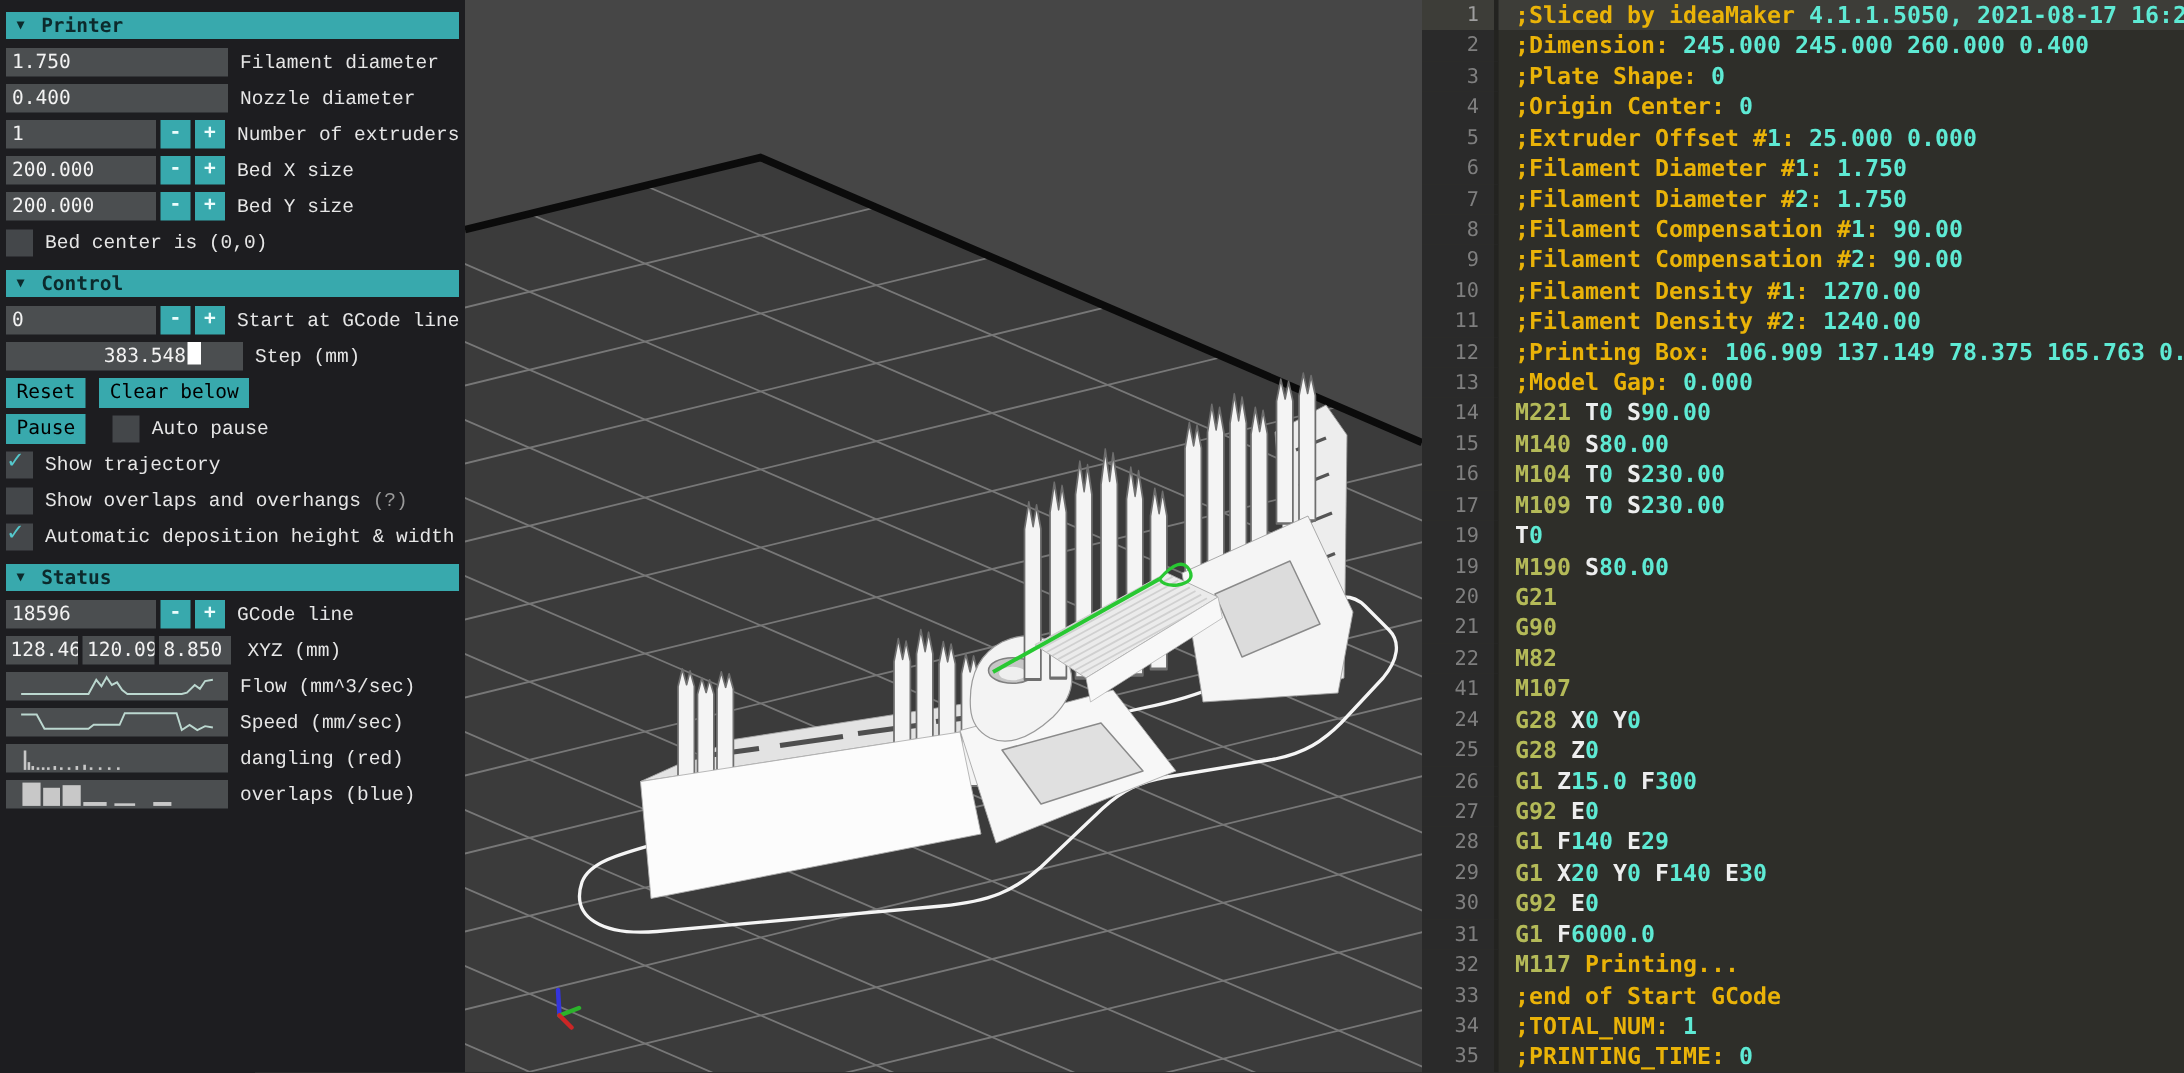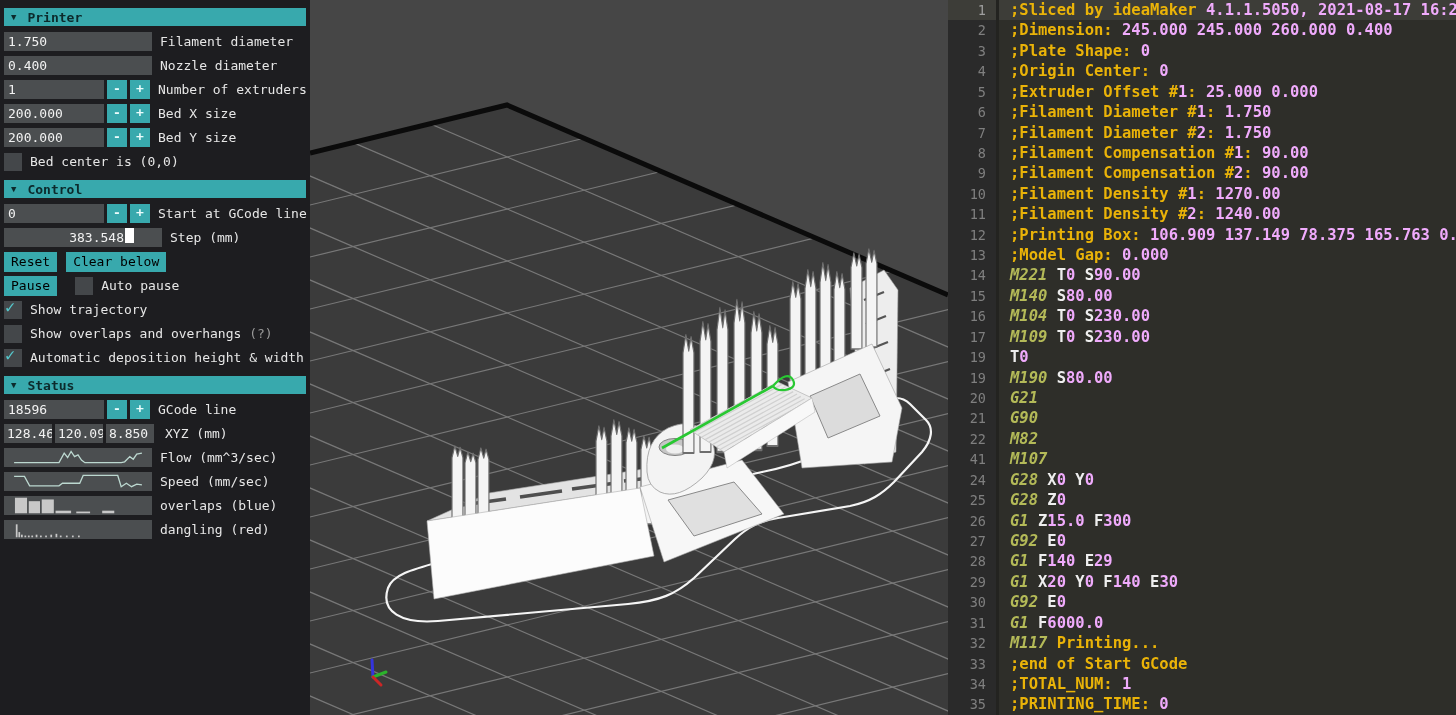--- a/index.html
+++ b/index.html
@@ -15,43 +15,43 @@
   .srow{display:flex;align-items:center;height:19px;margin-bottom:5px;white-space:nowrap;}
   .inp{background:#4b4e50;color:#f2f2f2;height:19px;line-height:19px;padding:0 4px;
        font-size:13px;overflow:hidden;box-sizing:border-box;flex:none;}
   .inp.w-full{width:148px;}
   .inp.w-spin{width:100px;}
   .inp.w-third{width:48px;margin-right:3px;padding:0 3px;}
   .inp.step{width:158px;display:flex;justify-content:flex-end;align-items:flex-start;padding-right:28px;}
   .caret{width:9px;height:15px;background:#ffffff;margin-left:1px;flex:none;}
   .spin{width:20px;height:19px;background:#38a9ad;color:#eafcfc;font-weight:bold;text-align:center;
         line-height:18px;margin-left:3px;font-size:13px;flex:none;}
-  .lbl{color:#e6e6e6;font-size:13px;margin-left:8px;}
+  .lbl{color:#e6e6e6;font-size:13px;margin-left:8px;font-family:Liberation Mono, monospace;}
   .muted{color:#9a9a9a;}
   .btn{background:#38a9ad;color:#000000;height:20px;line-height:20px;padding:0 7px;
        font-size:13px;margin-right:9px;flex:none;}
   .cb{width:18px;height:18px;background:#44474a;position:relative;flex:none;}
   .cb .chk{position:absolute;left:1px;top:-4px;color:#55c8cc;font-size:17px;font-weight:bold;}
   .cb.auto-ml{margin-left:9px;}
   .graph{width:148px;height:19px;background:#4b4e50;flex:none;}
   
   .viewport{position:relative;width:638px;height:715px;flex:none;overflow:hidden;background:#3b3b3b;}
   .viewport svg{position:absolute;left:0;top:0;}
   
   .gcode{width:508px;flex:none;background:#2e2e29;overflow:hidden;display:flex;flex-direction:column;}
   .grow{display:flex;height:20.43px;line-height:20.43px;font-size:15.5px;font-weight:bold;
         white-space:pre;flex:none;}
   .gut{width:38px;flex:none;text-align:right;padding-right:10px;background:#2a2a2a;color:#7f7f7f;
        font-weight:normal;font-size:13.5px;border-right:3px solid #232320;}
   .code{padding-left:11px;overflow:hidden;flex:1;}
   .grow.hl{background:#3d3d38;}
   .grow.hl .gut{background:#3d3d38;color:#9f9f9f;}
   .tk-c{color:#eab308;}
-  .tk-n{color:#f0abfc;}
-  .tk-g{color:#b4ba58;font-style:italic;}
+  .tk-n{color:#5eead4;}
+  .tk-g{color:#b4ba58;}
   .tk-p{color:#eeeeee;}
 </style>
 </head>
 <body>
 
 <div class="app">
 
   <div class="sidebar">
       <div class="panel">
         <div class="panel-header">
@@ -151,51 +151,51 @@
           <div class="graph"><svg width="148" height="19" viewBox="0 0 148 22">
               <polyline points="0,17 52,17 58,6 62,11 66,4 70,10 74,8 78,14 82,17 124,17 128,16 134,10 138,13 142,7 148,6" fill="none" stroke="#bcd8d0" stroke-width="1.5"></polyline>
             </svg></div>
           <span class="lbl">Flow (mm^3/sec)</span>
         </div>
         <div class="srow">
           <div class="graph"><svg width="148" height="19" viewBox="0 0 148 22">
               <polyline points="0,5 12,5 18,16 52,16 56,13 76,13 80,4 120,4 124,17 130,13 136,17 142,14 148,15" fill="none" stroke="#bcd8d0" stroke-width="1.5"></polyline>
             </svg></div>
           <span class="lbl">Speed (mm/sec)</span>
-        </div>
-        <div class="srow">
-          <div class="graph"><svg width="148" height="19" viewBox="0 0 148 22">
-              <rect x="1" y="2" width="14" height="18" fill="#c8c8c8"></rect>
-              <rect x="17" y="6" width="13" height="14" fill="#c8c8c8"></rect>
-              <rect x="32" y="4" width="14" height="16" fill="#c8c8c8"></rect>
-              <rect x="48" y="17" width="18" height="3" fill="#c8c8c8"></rect>
-              <rect x="72" y="18" width="16" height="2" fill="#c8c8c8"></rect>
-              <rect x="102" y="17" width="14" height="3" fill="#c8c8c8"></rect>
-            </svg></div>
-          <span class="lbl">overlaps (blue)</span>
         </div>
         <div class="srow">
           <div class="graph"><svg width="148" height="19" viewBox="0 0 148 22">
               <rect x="2" y="5" width="2" height="15" fill="#c8c8c8"></rect>
               <rect x="5" y="14" width="2" height="6" fill="#c8c8c8"></rect>
               <rect x="8" y="17" width="2" height="3" fill="#c8c8c8"></rect>
               <rect x="12" y="18" width="2" height="2" fill="#c8c8c8"></rect>
               <rect x="16" y="18" width="2" height="2" fill="#c8c8c8"></rect>
               <rect x="20" y="18" width="2" height="2" fill="#c8c8c8"></rect>
               <rect x="25" y="17" width="2" height="3" fill="#c8c8c8"></rect>
               <rect x="30" y="18" width="2" height="2" fill="#c8c8c8"></rect>
               <rect x="36" y="18" width="2" height="2" fill="#c8c8c8"></rect>
               <rect x="42" y="17" width="2" height="3" fill="#c8c8c8"></rect>
               <rect x="48" y="16" width="2" height="4" fill="#c8c8c8"></rect>
               <rect x="53" y="18" width="2" height="2" fill="#c8c8c8"></rect>
               <rect x="60" y="18" width="2" height="2" fill="#c8c8c8"></rect>
               <rect x="67" y="18" width="2" height="2" fill="#c8c8c8"></rect>
               <rect x="74" y="18" width="2" height="2" fill="#c8c8c8"></rect>
             </svg></div>
           <span class="lbl">dangling (red)</span>
+        </div>
+        <div class="srow">
+          <div class="graph"><svg width="148" height="19" viewBox="0 0 148 22">
+              <rect x="1" y="2" width="14" height="18" fill="#c8c8c8"></rect>
+              <rect x="17" y="6" width="13" height="14" fill="#c8c8c8"></rect>
+              <rect x="32" y="4" width="14" height="16" fill="#c8c8c8"></rect>
+              <rect x="48" y="17" width="18" height="3" fill="#c8c8c8"></rect>
+              <rect x="72" y="18" width="16" height="2" fill="#c8c8c8"></rect>
+              <rect x="102" y="17" width="14" height="3" fill="#c8c8c8"></rect>
+            </svg></div>
+          <span class="lbl">overlaps (blue)</span>
         </div>
       </div>
     </div>
 
   <div class="viewport">
     <svg width="638" height="715" viewBox="0 0 638 715">
       <defs>
         <clipPath id="bedclip">
           <polygon points="197,105 638,295 638,715 0,715 0,153"></polygon>
         </clipPath>

